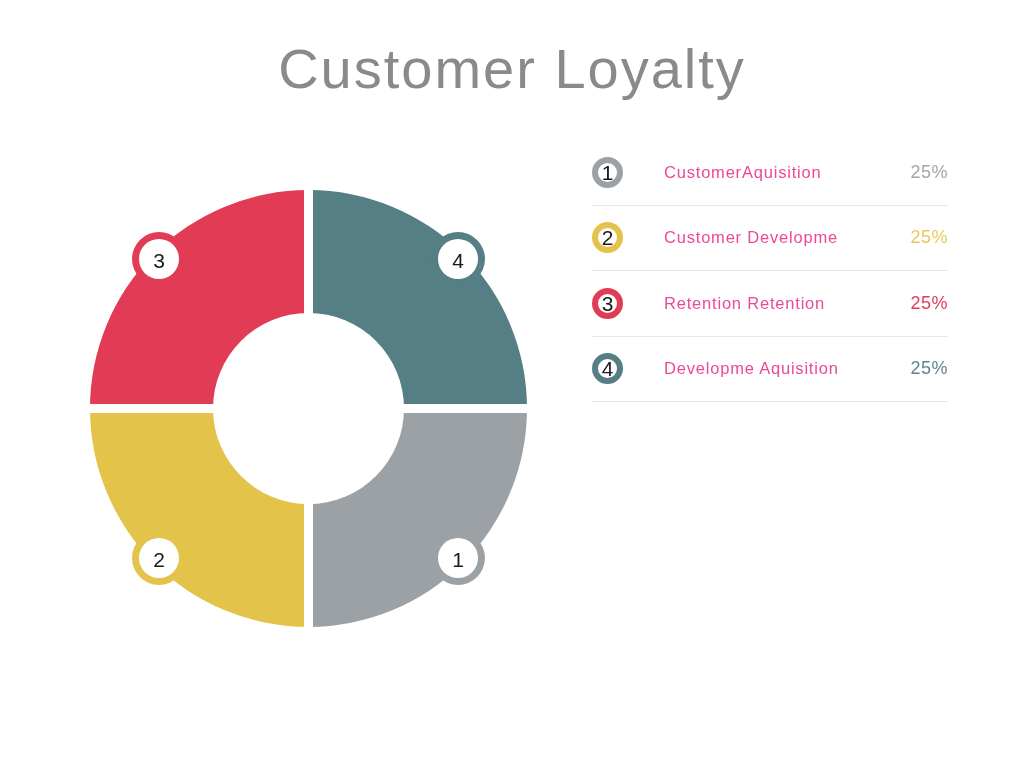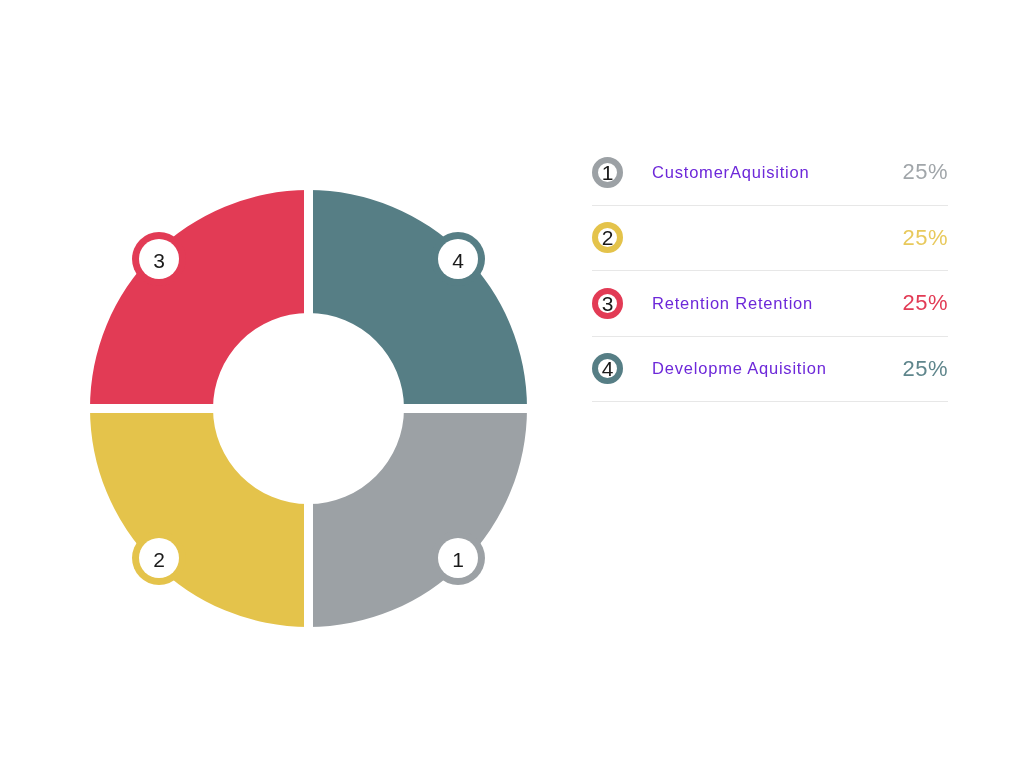--- a/index.html
+++ b/index.html
@@ -21,30 +21,31 @@
   .legend-row {
     display:flex; align-items:center; height:65.5px;
     border-bottom:1px solid #E7E7E7;
   }
   .legend-badge {
     width:31px; height:31px; border:6px solid #999; border-radius:50%;
     display:flex; align-items:center; justify-content:center;
     font-size:21px; color:#1A1A1A; flex:0 0 auto; line-height:1;
   }
   .legend-label {
-    margin-left:29px; font-size:16.5px; letter-spacing:0.8px; color:#6d28d9;
+    margin-left:41px; font-size:16.5px; letter-spacing:0.8px; color:#ec4899;
     white-space:nowrap; overflow:hidden; max-width:212px;
   }
-  .legend-percent { margin-left:auto; font-size:22px; letter-spacing:0.5px; }
+  .legend-percent { margin-left:auto; font-size:18px; letter-spacing:0.5px; }
 </style>
 </head>
 <body>
 
 <div class="page">
 
+  <h1 class="title" style="color: rgb(138, 138, 138);">Customer Loyalty</h1>
 
   <svg class="donut" width="461" height="461" viewBox="0 0 461 461">
 
     <path d="M230.5 12 A218.5 218.5 0 0 1 449 230.5 L326 230.5 A95.5 95.5 0 0 0 230.5 135 Z" style="fill: rgb(86, 126, 133);"></path>
     <path d="M449 230.5 A218.5 218.5 0 0 1 230.5 449 L230.5 326 A95.5 95.5 0 0 0 326 230.5 Z" style="fill: rgb(156, 161, 165);"></path>
     <path d="M230.5 449 A218.5 218.5 0 0 1 12 230.5 L135 230.5 A95.5 95.5 0 0 0 230.5 326 Z" style="fill: rgb(228, 195, 75);"></path>
     <path d="M12 230.5 A218.5 218.5 0 0 1 230.5 12 L230.5 135 A95.5 95.5 0 0 0 135 230.5 Z" style="fill: rgb(226, 59, 85);"></path>
 
     <rect x="226" y="0" width="9" height="461" fill="#FFFFFF"></rect>
     <rect x="0" y="226" width="461" height="9" fill="#FFFFFF"></rect>
@@ -74,20 +75,21 @@
   <div class="legend">
 
     <div class="legend-row">
       <span class="legend-badge" style="border-color: rgb(156, 161, 165);">1</span>
       <span class="legend-label">CustomerAquisition</span>
       <span class="legend-percent" style="color: rgb(161, 166, 170);">25%</span>
     </div>
 
     <div class="legend-row">
       <span class="legend-badge" style="border-color: rgb(228, 195, 75);">2</span>
+      <span class="legend-label">Customer Developme</span>
       <span class="legend-percent" style="color: rgb(232, 201, 92);">25%</span>
     </div>
 
     <div class="legend-row">
       <span class="legend-badge" style="border-color: rgb(226, 59, 85);">3</span>
       <span class="legend-label">Retention Retention</span>
       <span class="legend-percent" style="color: rgb(226, 59, 85);">25%</span>
     </div>
 
     <div class="legend-row">

